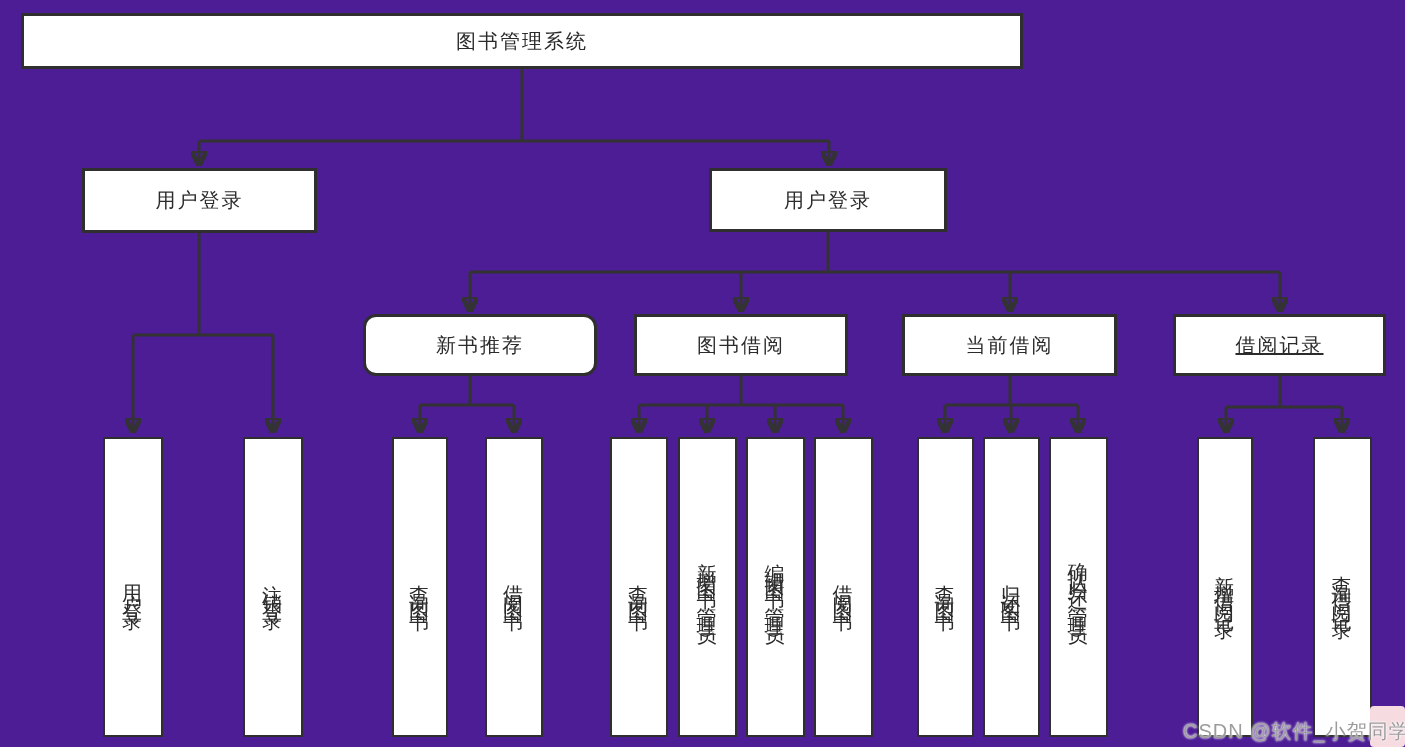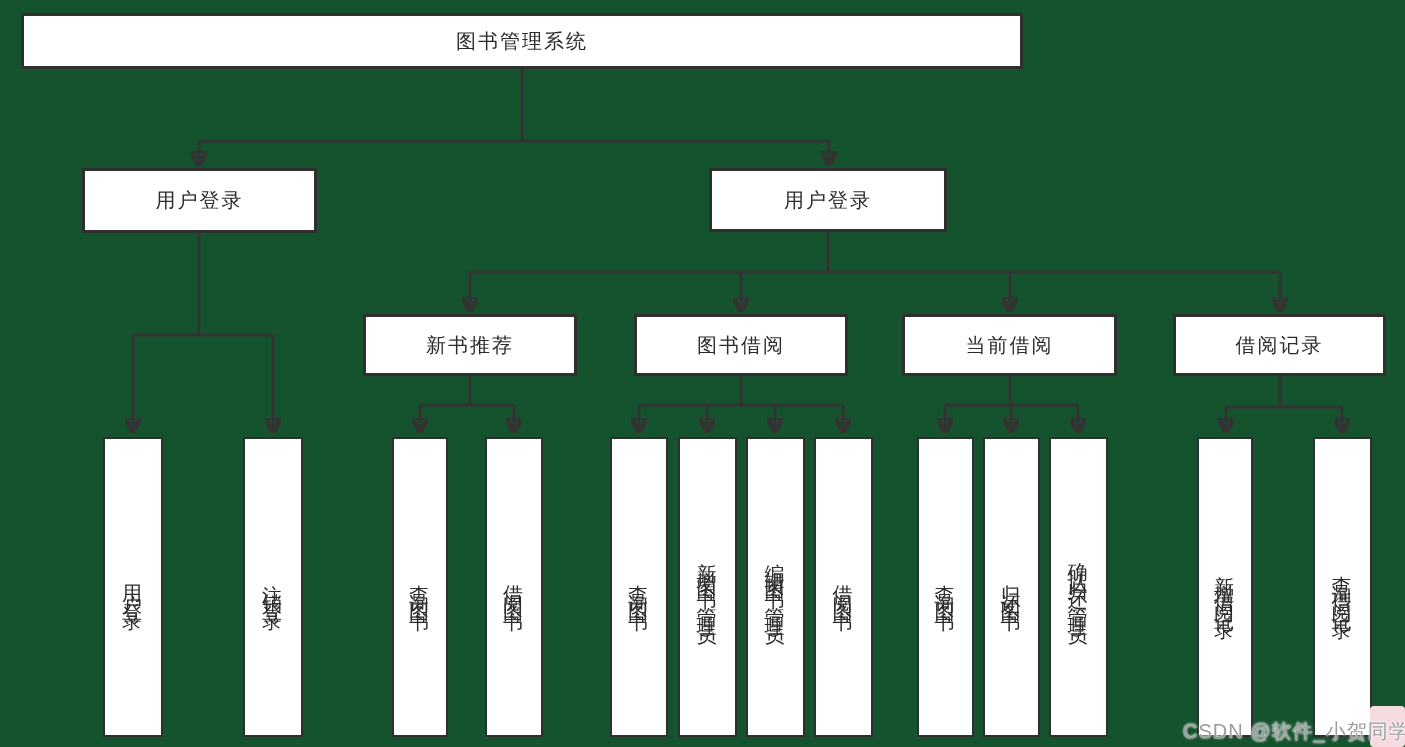--- a/index.html
+++ b/index.html
@@ -1,20 +1,20 @@
 <!DOCTYPE html>
 <html><head>
 <meta charset="utf-8">
 <style>
   html,body{margin:0;padding:0;background:#fff;}
   *{box-sizing:border-box;}
   #stage{
     position:relative;
     width:1405px;height:747px;
-    background:#14532d;
+    background:#4c1d95;
     font-family:"Liberation Sans","DejaVu Sans",sans-serif;
     overflow:hidden;
   }
   .box{
     position:absolute;
     background:#ffffff;
     border:3px solid #2f2f2f;
     display:flex;align-items:center;justify-content:center;
     color:#2b2b2b;
     font-size:20px;
@@ -97,24 +97,24 @@
     <path d="M1078,405 V431" marker-end="url(#arrow)"></path>
     <path d="M1226,407 V431" marker-end="url(#arrow)"></path>
     <path d="M1342,407 V431" marker-end="url(#arrow)"></path>
   </svg>
 
   <div class="box" style="left:21px;top:13px;width:1002px;height:56px;">图书管理系统</div>
 
   <div class="box" style="left:82px;top:168px;width:235px;height:65px;">用户登录</div>
   <div class="box" style="left:709px;top:168px;width:238px;height:64px;">用户登录</div>
 
-  <div class="box" style="left:363px;top:314px;width:214px;height:62px;">新书推荐</div>
+  <div class="box" style="left:363px;top:314px;width:234px;height:62px;border-radius:13px;">新书推荐</div>
   <div class="box" style="left:634px;top:314px;width:214px;height:62px;">图书借阅</div>
   <div class="box" style="left:902px;top:314px;width:215px;height:62px;">当前借阅</div>
-  <div class="box" style="left:1173px;top:314px;width:213px;height:62px;">借阅记录</div>
+  <div class="box" style="left:1173px;top:314px;width:213px;height:62px;text-decoration:underline;">借阅记录</div>
 
   <div class="vbox" style="left:103px;width:60px;">用户登录</div>
   <div class="vbox" style="left:243px;width:60px;">注销登录</div>
 
   <div class="vbox" style="left:392px;width:56px;">查询图书</div>
   <div class="vbox" style="left:485px;width:58px;">借阅图书</div>
 
   <div class="vbox" style="left:610px;width:58px;">查询图书</div>
   <div class="vbox" style="left:678px;width:59px;">新增图书（管理员）</div>
   <div class="vbox" style="left:746px;width:59px;">编辑图书（管理员）</div>

